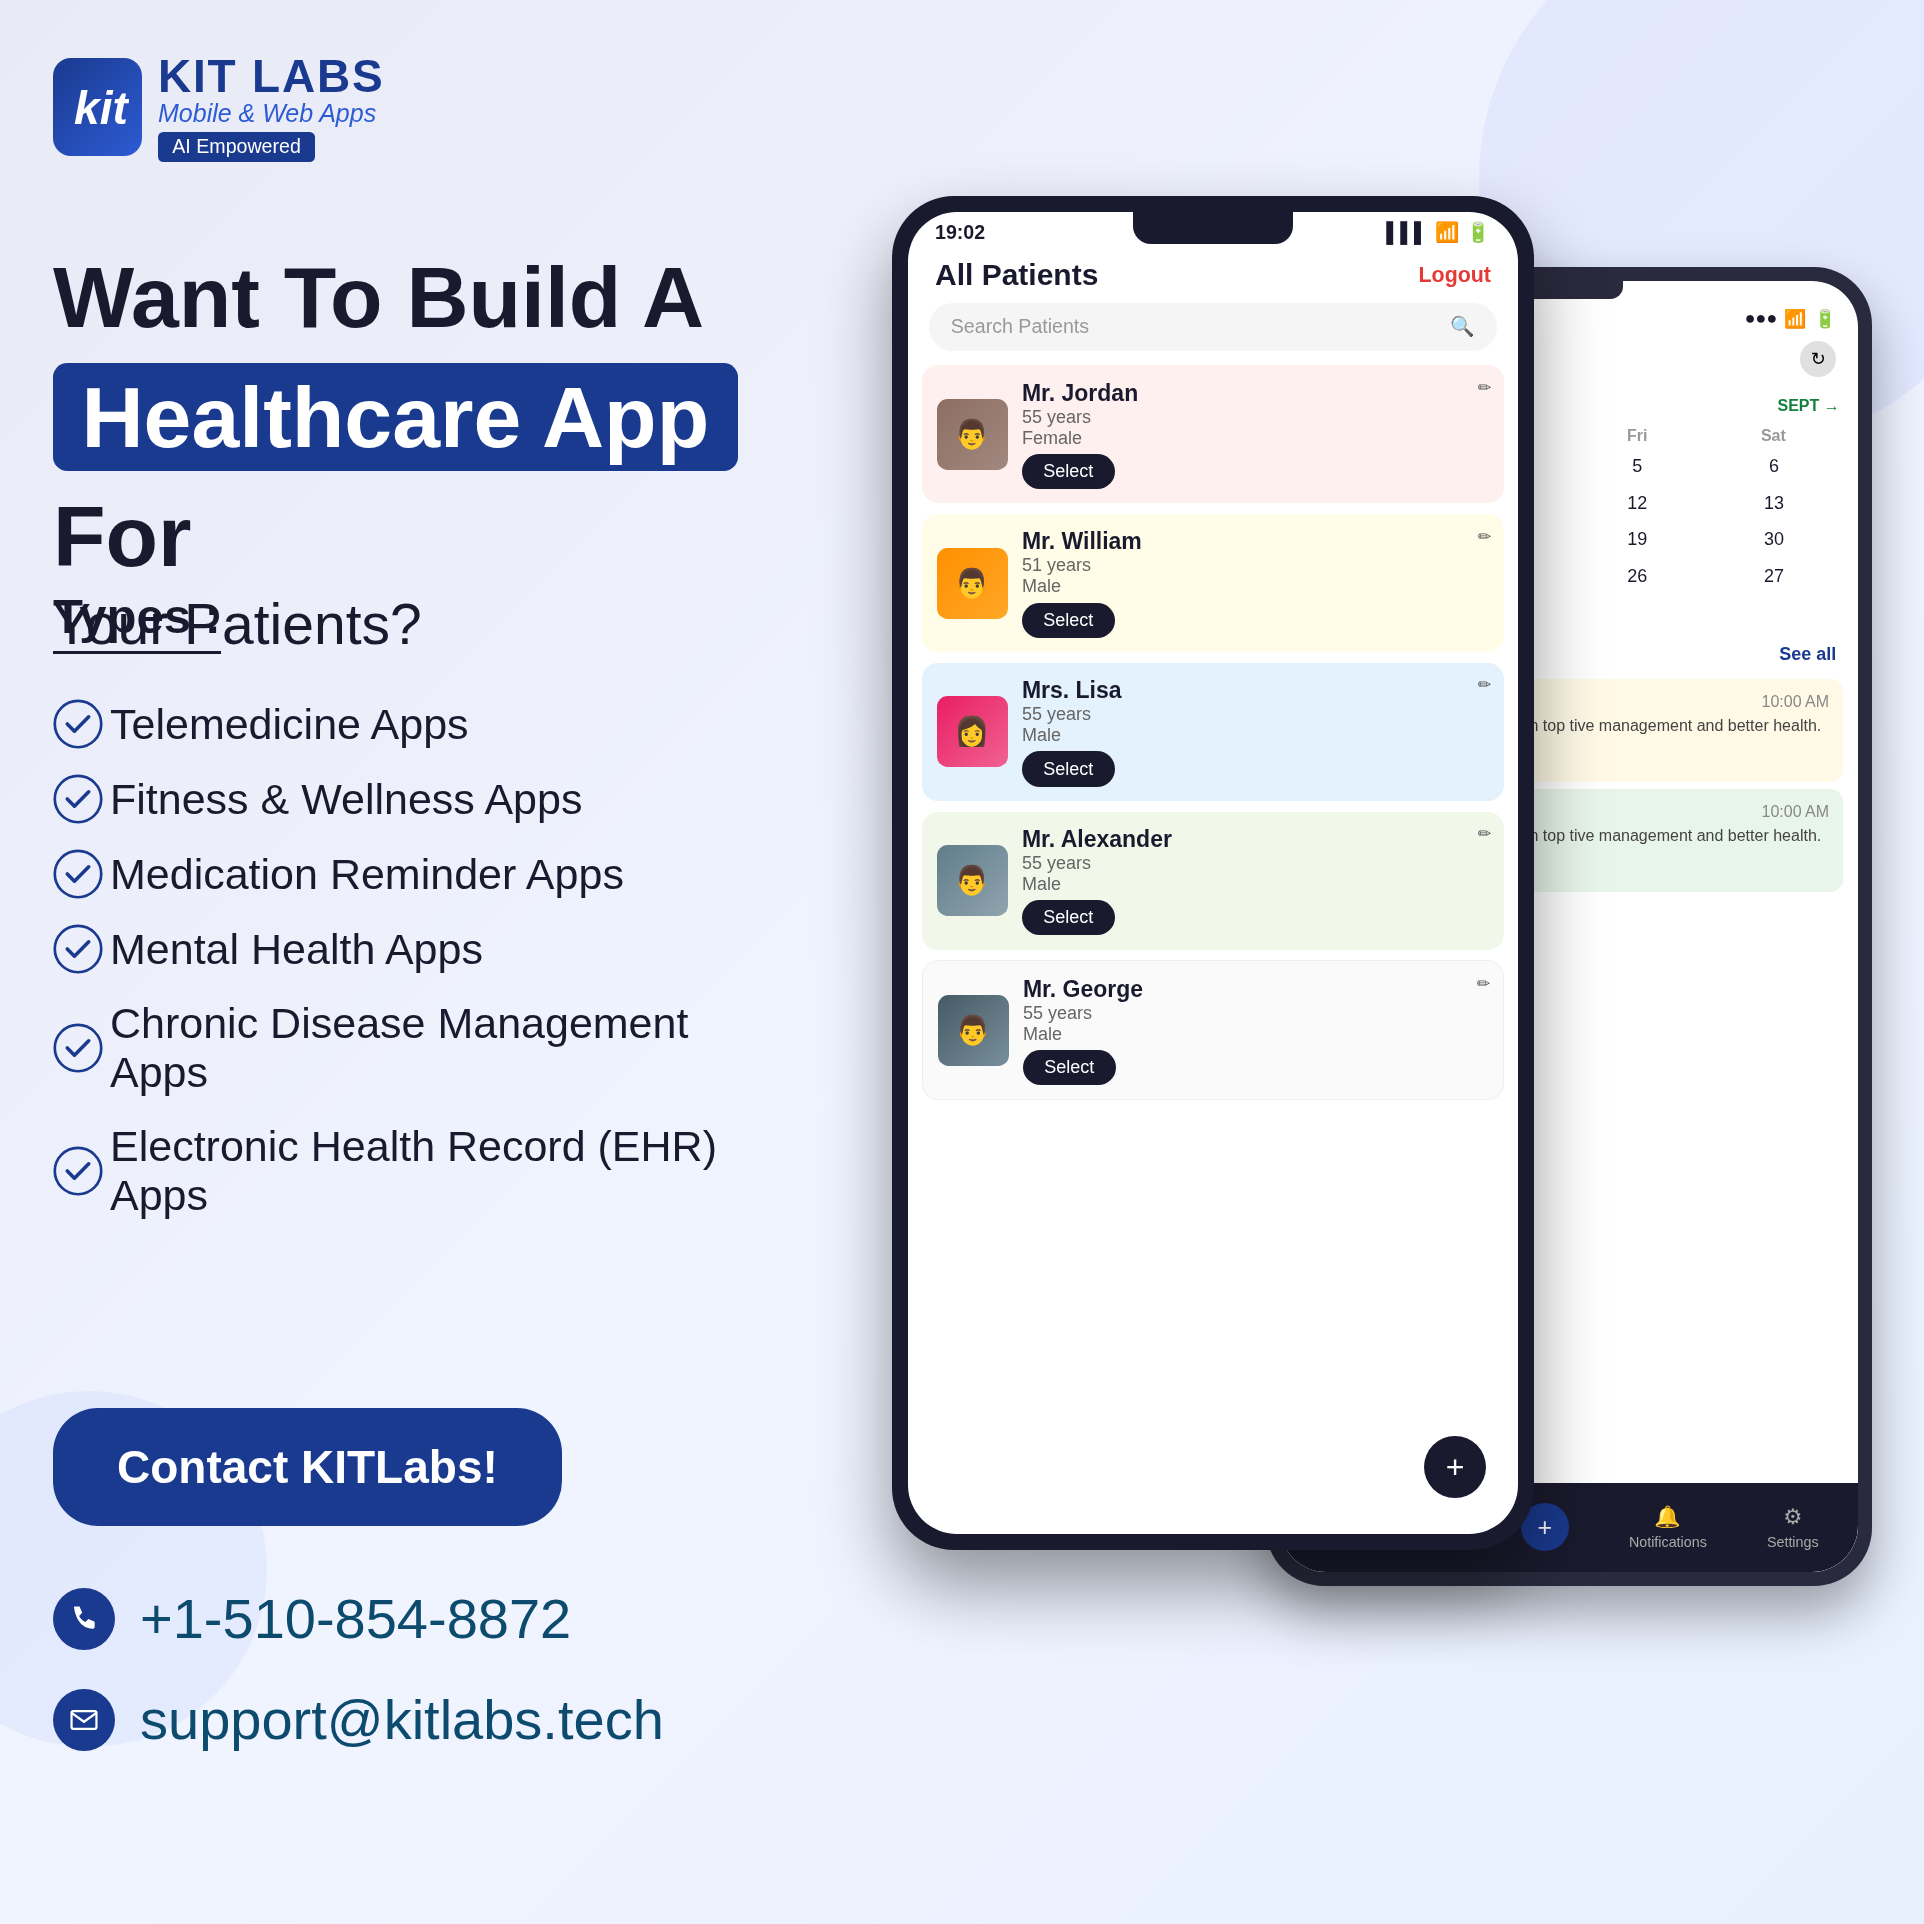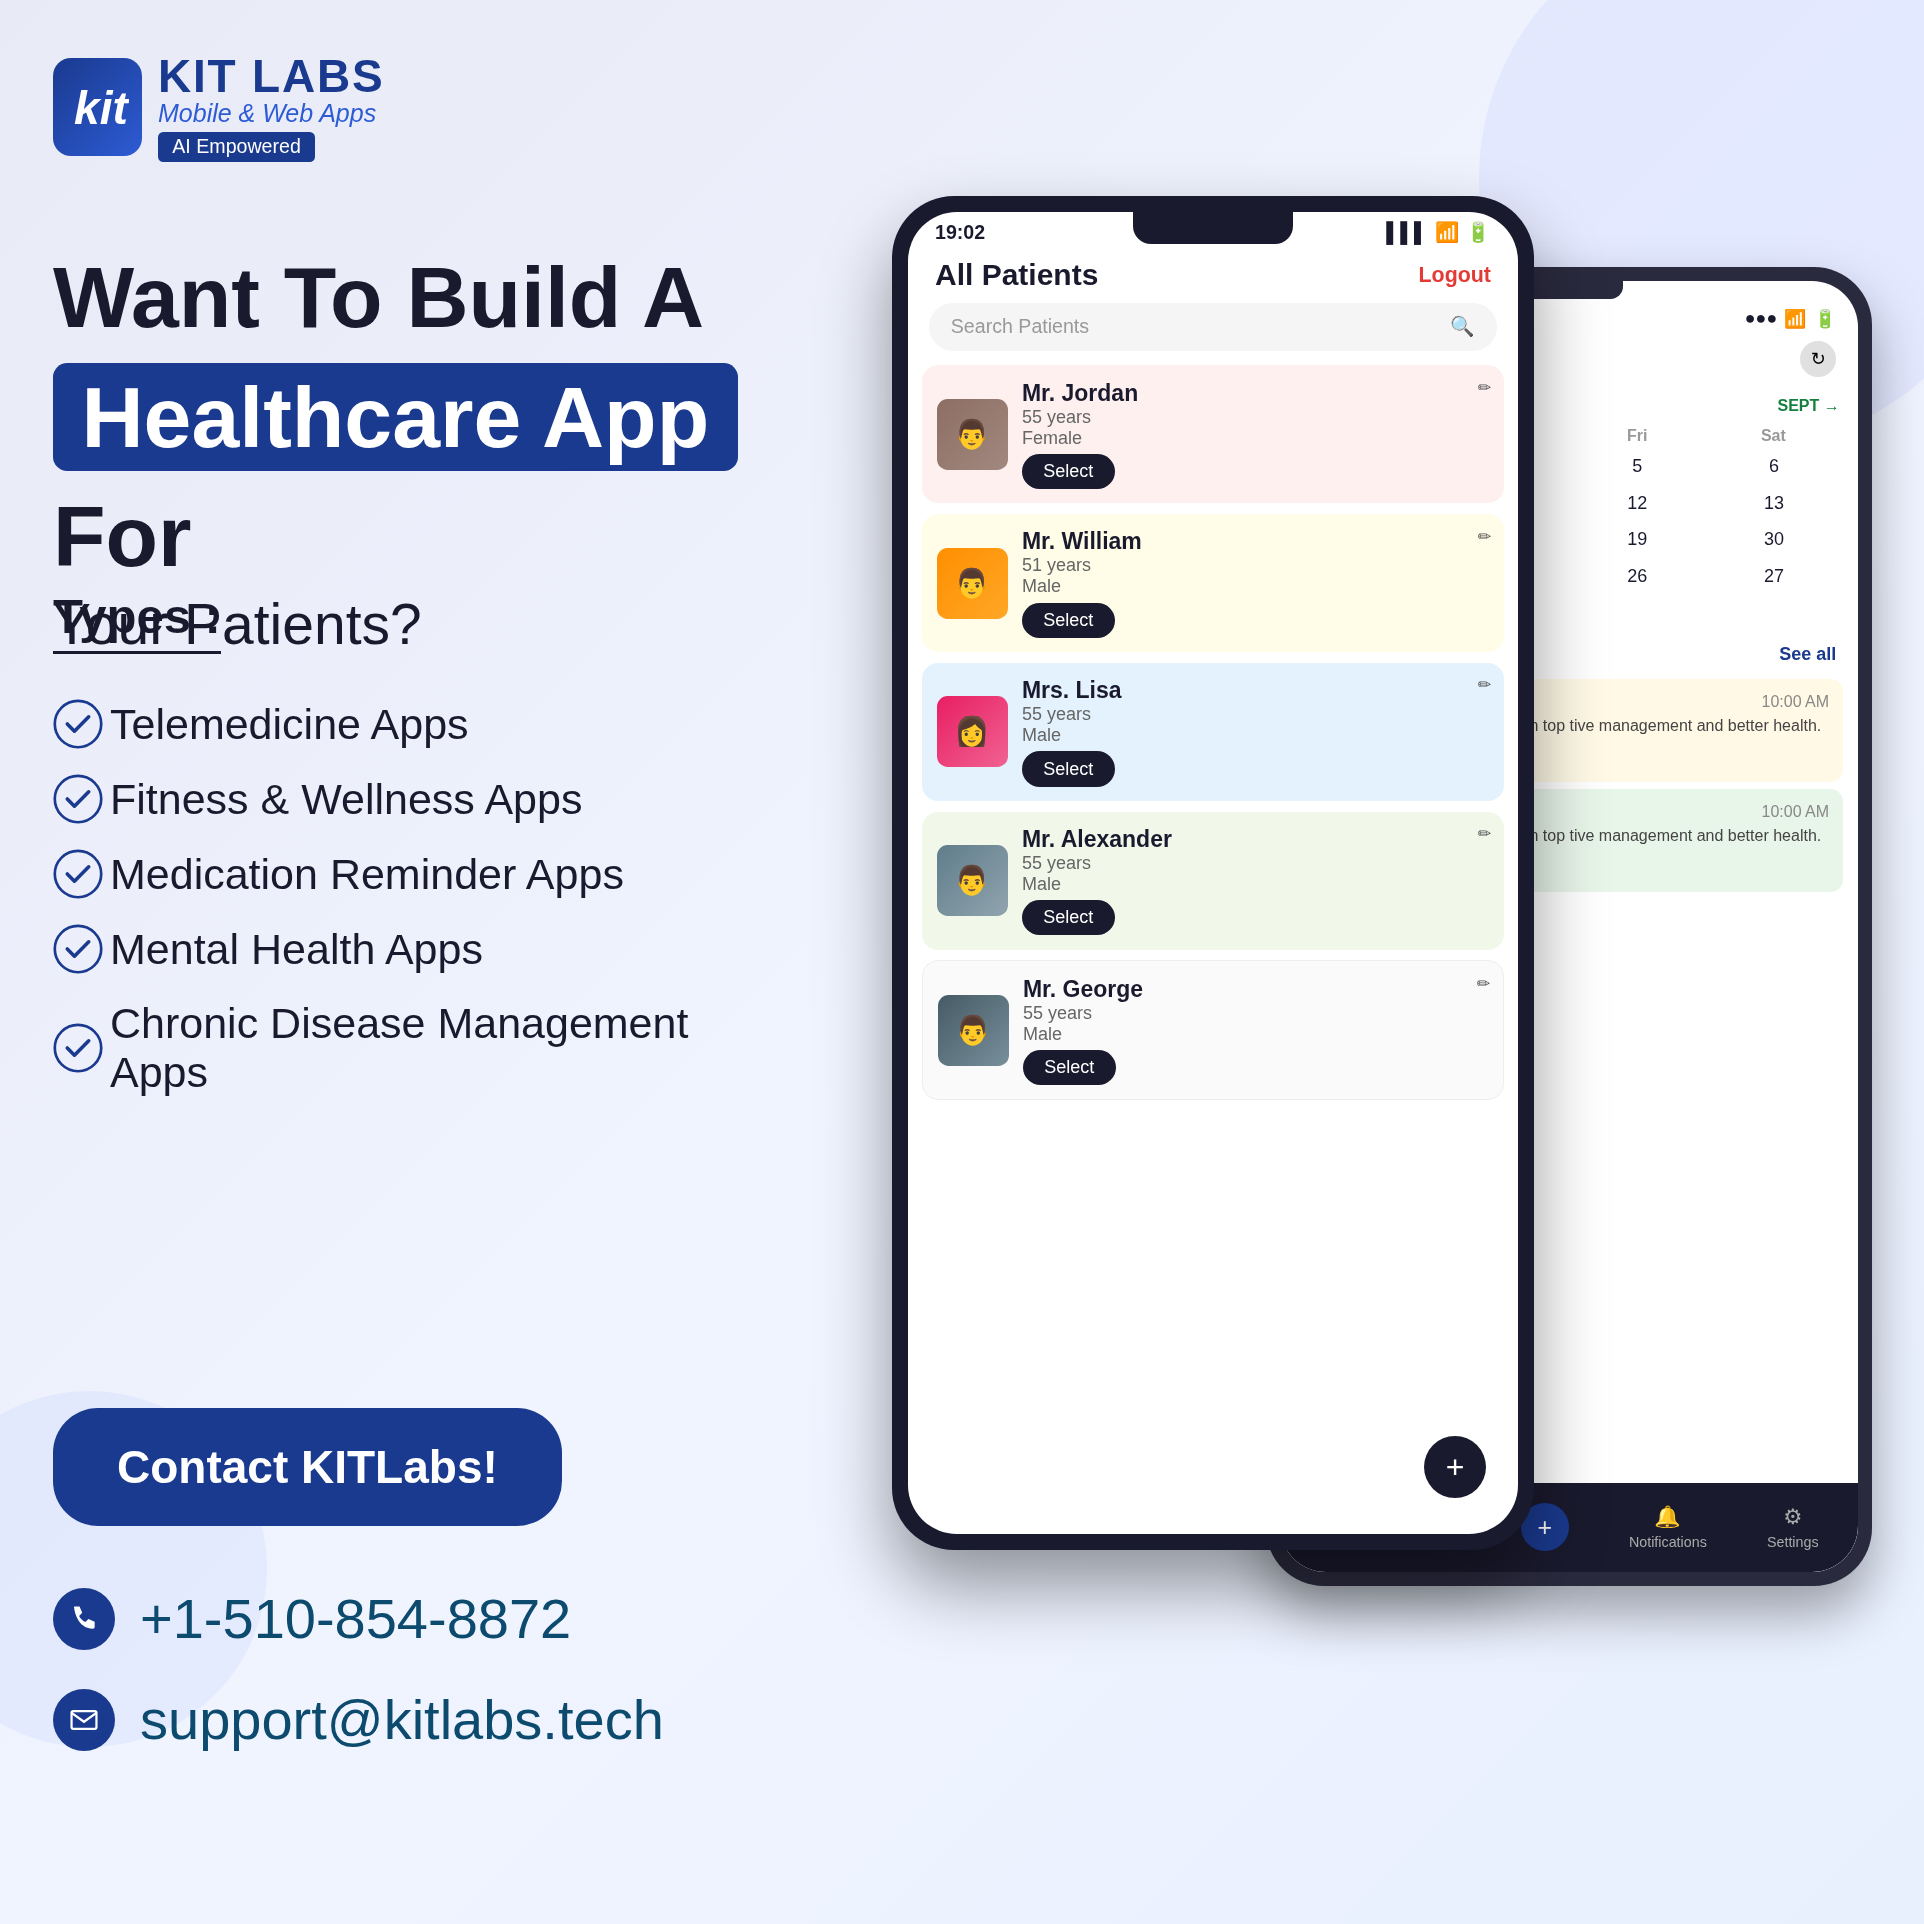--- a/index.html
+++ b/index.html
@@ -606,20 +606,27 @@
     </div>
 
     <div class="type-item">
       <svg class="check-icon" viewBox="0 0 56 56">
         <circle cx="28" cy="28" r="26" fill="none" stroke="#1a3a8f" stroke-width="3"></circle>
         <polyline points="16,28 24,36 40,20" fill="none" stroke="#1a3a8f" stroke-width="4" stroke-linecap="round" stroke-linejoin="round"></polyline>
       </svg>
       <span class="type-label">Chronic Disease Management Apps</span>
     </div>
 
+    <div class="type-item">
+      <svg class="check-icon" viewBox="0 0 56 56">
+        <circle cx="28" cy="28" r="26" fill="none" stroke="#1a3a8f" stroke-width="3"></circle>
+        <polyline points="16,28 24,36 40,20" fill="none" stroke="#1a3a8f" stroke-width="4" stroke-linecap="round" stroke-linejoin="round"></polyline>
+      </svg>
+      <span class="type-label">Electronic Health Record (EHR) Apps</span>
+    </div>
 
   </div>
 </div>
 
 <button class="contact-btn">Contact KITLabs!</button>
 
 <div class="contact-info">
   <div class="contact-row">
     <div class="contact-icon">
       <svg width="32" height="32" viewBox="0 0 36 36" fill="white">

